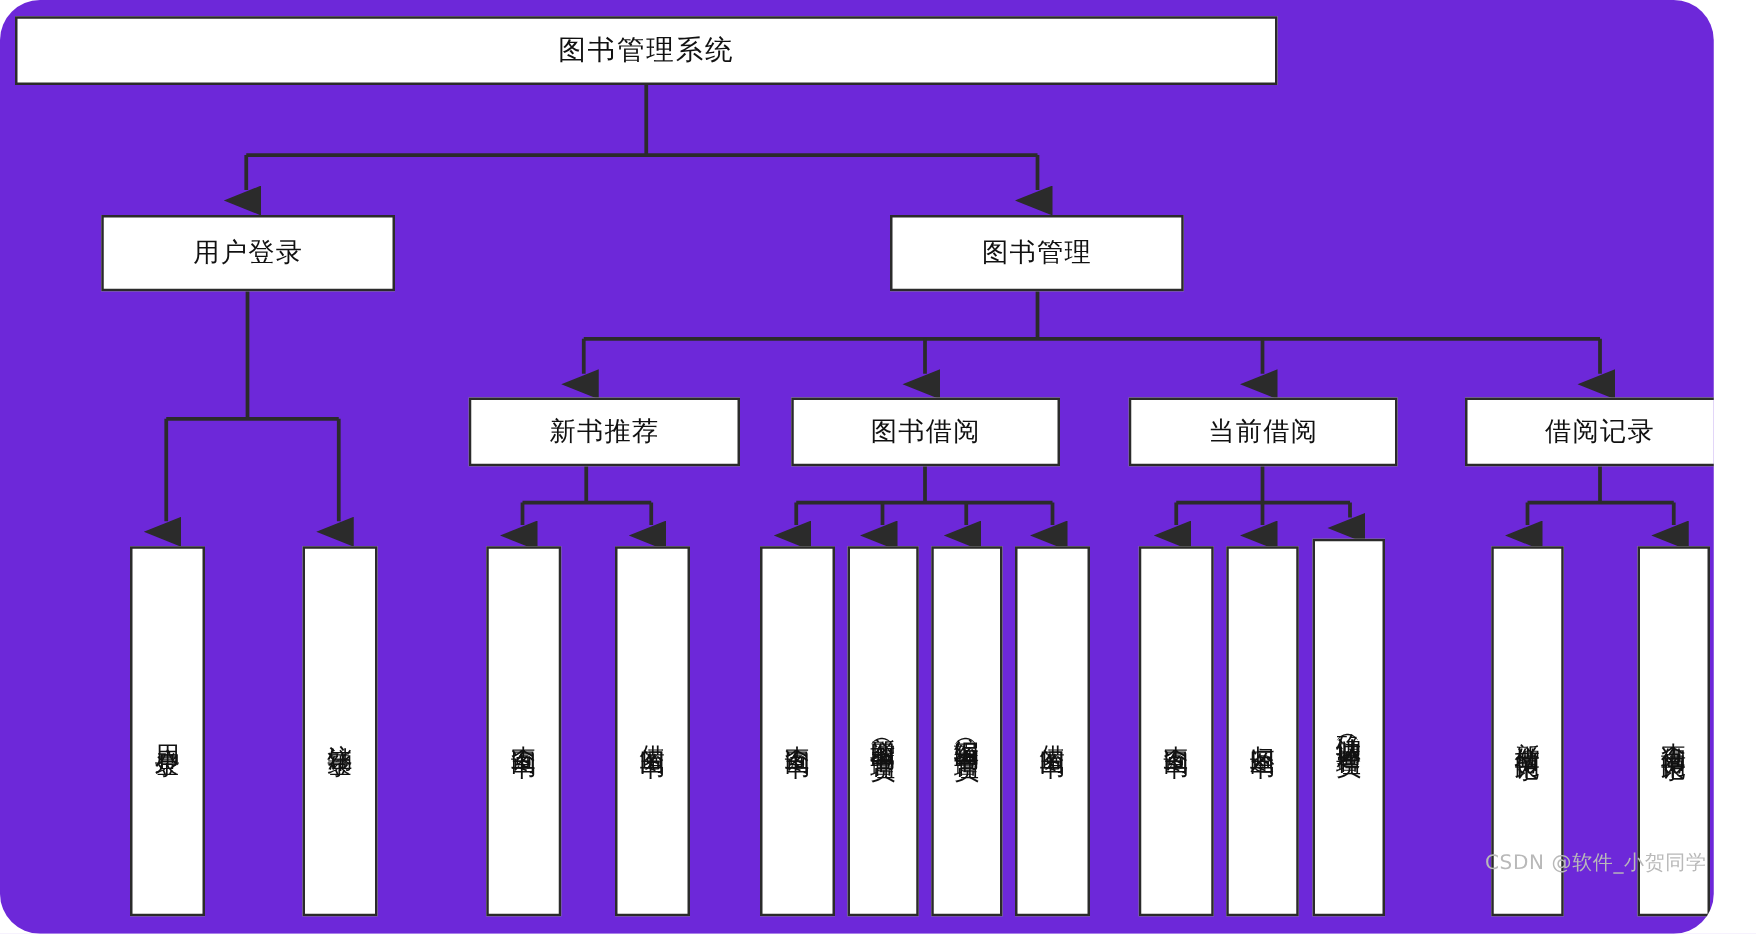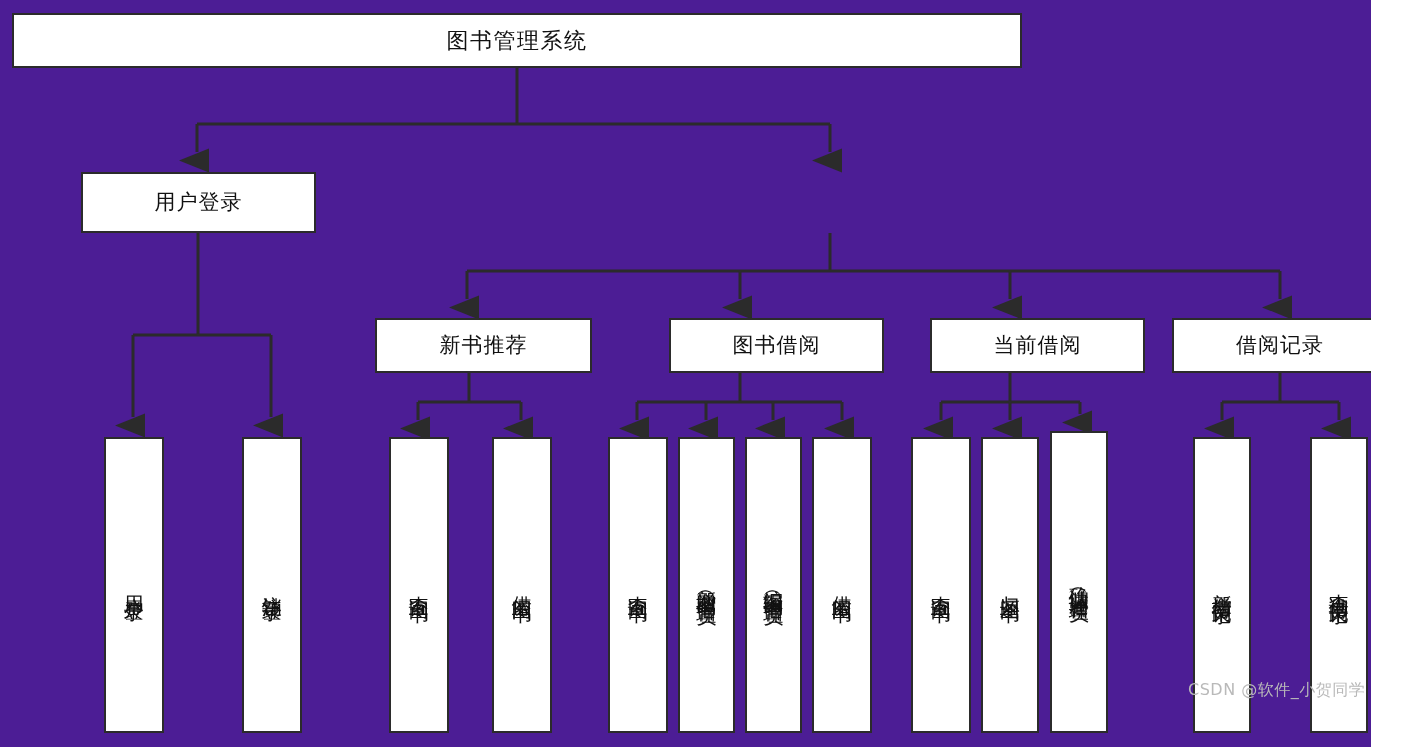--- a/index.html
+++ b/index.html
@@ -5,22 +5,23 @@
 <style>
   html,body{margin:0;padding:0;background:#ffffff;}
   body{
     font-family:"DejaVu Sans","Liberation Sans",sans-serif;
     color:#1a1a1a;
   }
   #canvas{
     position:relative;
     width:1371px;
     height:747px;
-    background:#4c1d95;
+    background:#6d28d9;
     overflow:hidden;
+    border-radius:32px;
   }
   
   .node{
     position:absolute;
     box-sizing:border-box;
     border:2px solid #2b2b2b;
     background:#ffffff;
     display:flex;
     align-items:center;
     justify-content:center;
@@ -129,28 +130,31 @@
     </g>
   </svg>
 
   <div class="node root" style="left:12px;top:13px;width:1010px;height:55px;">
     <span>图书管理系统</span>
   </div>
 
   <div class="node h" style="left:81px;top:172px;width:235px;height:61px;">
     <span>用户登录</span>
   </div>
+  <div class="node h" style="left:712px;top:172px;width:235px;height:61px;">
+    <span>图书管理</span>
+  </div>
 
   <div class="node h" style="left:361px;top:318px;width:217px;height:55px;margin-left:14px;">
     <span>新书推荐</span>
   </div>
-  <div class="node h" style="left:633px;top:318px;width:215px;height:55px;margin-left:36px;">
+  <div class="node h" style="left:633px;top:318px;width:215px;height:55px;">
     <span>图书借阅</span>
   </div>
-  <div class="node h" style="left:930px;top:318px;width:215px;height:55px;">
+  <div class="node h" style="left:903px;top:318px;width:215px;height:55px;">
     <span>当前借阅</span>
   </div>
   <div class="node h" style="left:1172px;top:318px;width:216px;height:55px;text-align:right;">
     <span>借阅记录</span>
   </div>
 
   <div class="node v" style="left:104px;top:437px;width:60px;height:296px;">
     <span class="vtxt">用户登录</span>
   </div>
   <div class="node v" style="left:242px;top:437px;width:60px;height:296px;">

